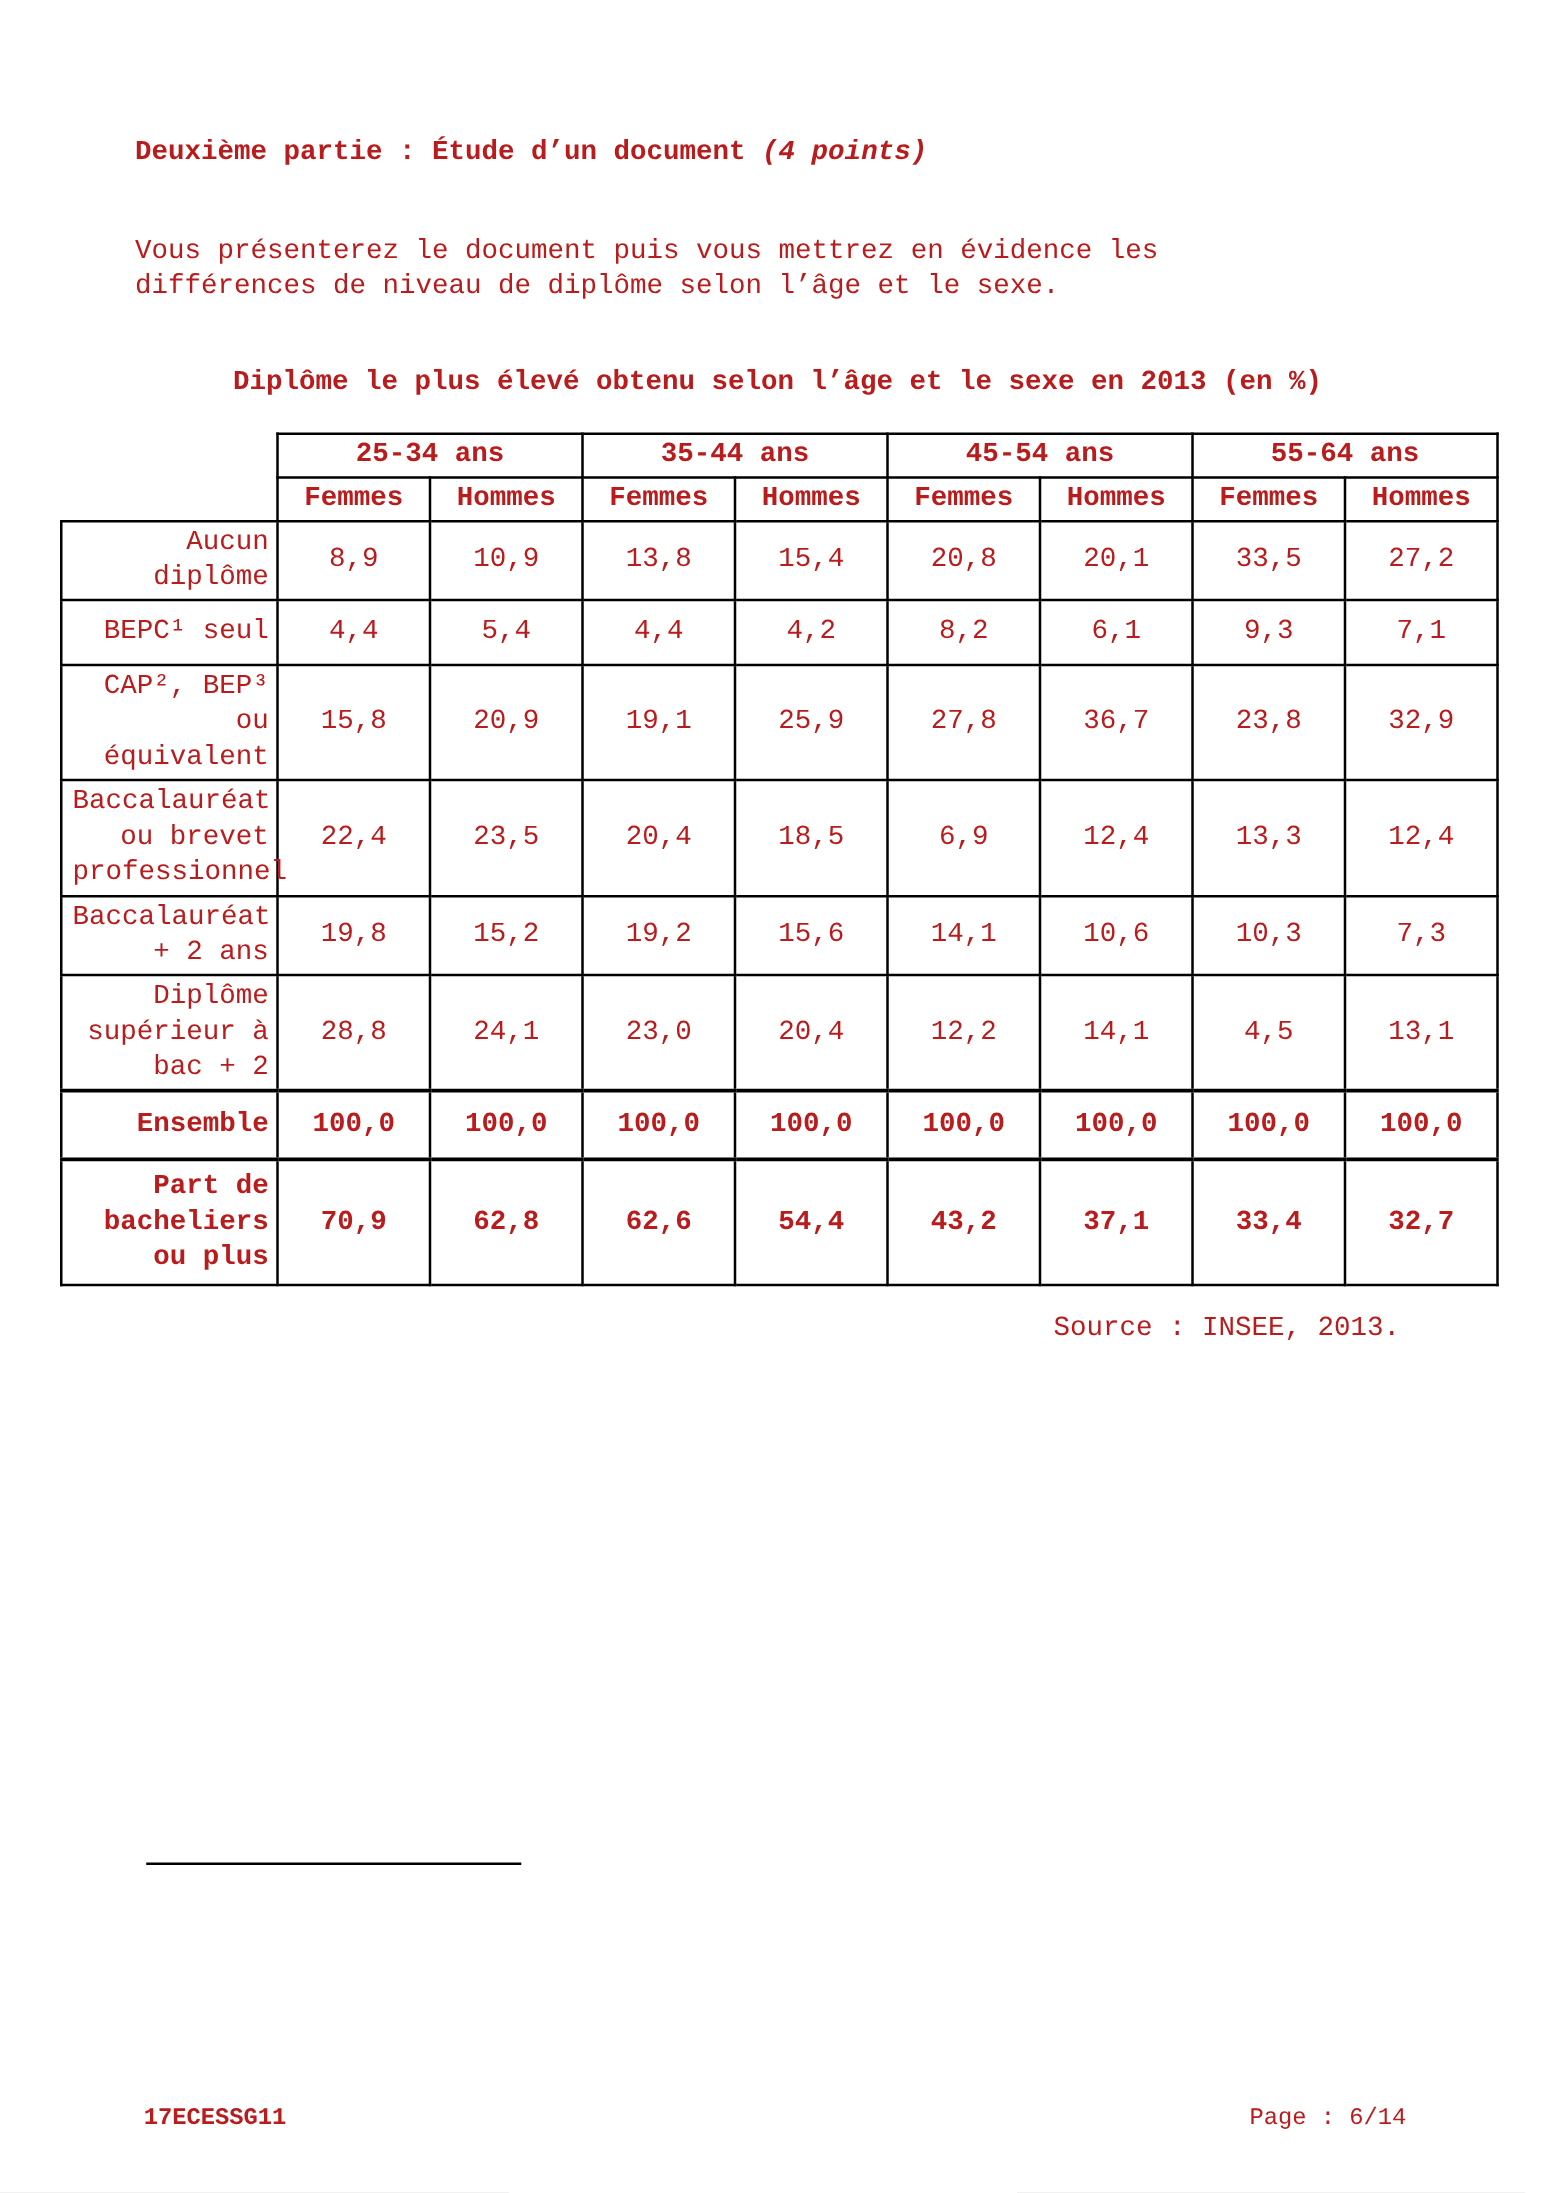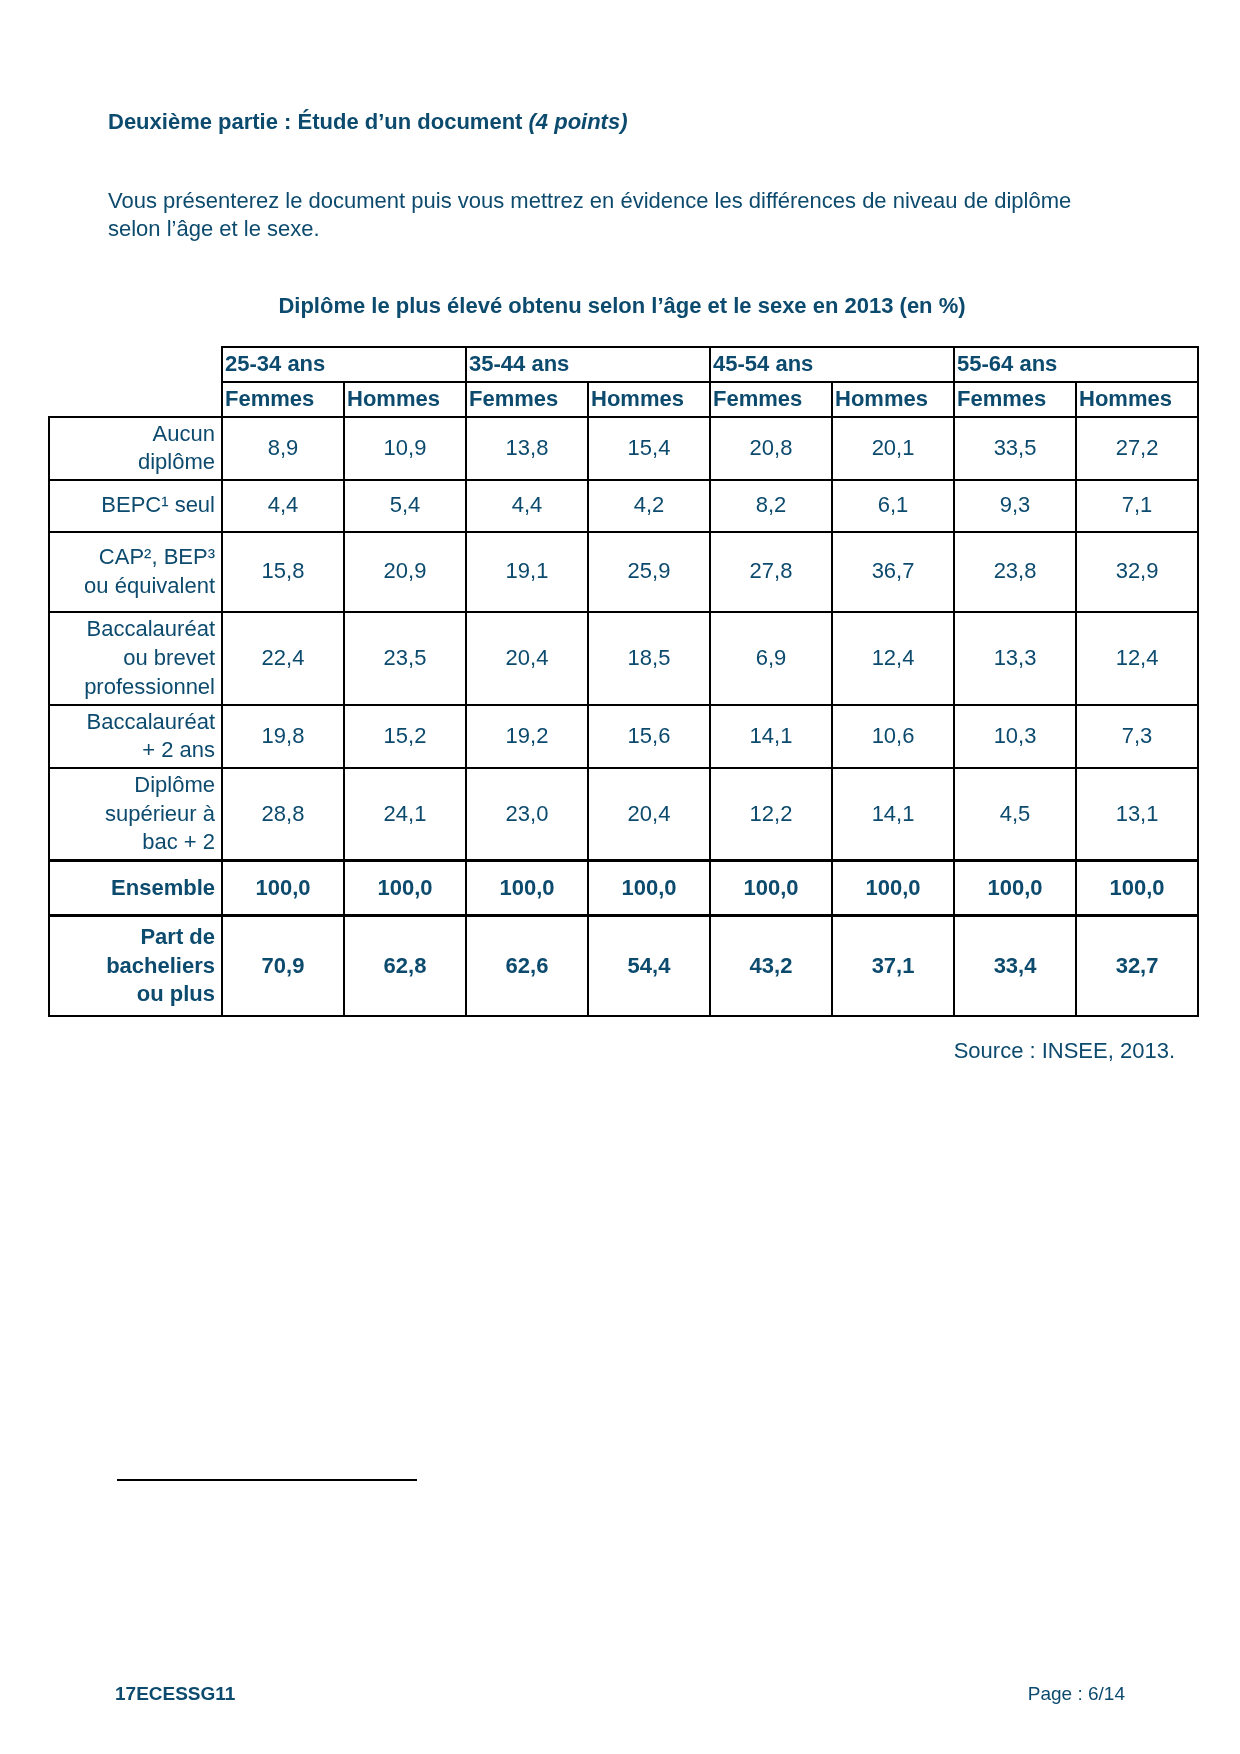--- a/index.html
+++ b/index.html
@@ -2,22 +2,22 @@
 <html lang="fr"><head>
 <meta charset="utf-8">
 <style>
   html, body { margin: 0; padding: 0; background: #e8e8e8; }
   .page {
     position: relative;
     width: 1240px;
     height: 1754px;
     margin: 0 auto;
     background: #ffffff;
-    color: #0c4a6e;
-    font-family: Liberation Sans, sans-serif;
+    color: #b91c1c;
+    font-family: Liberation Mono, monospace;
     font-size: 22px;
     line-height: 1.3;
     overflow: hidden;
   }
   .heading {
     margin: 0;
     padding: 108px 0 0 108px;
     font-size: 22px;
     font-weight: bold;
   }
@@ -42,21 +42,21 @@
   .doc-table col.data-col  { width: 122px; }
   .doc-table th, .doc-table td {
     border: 2px solid #000;
     font-size: 22px;
     font-weight: normal;
     padding: 2px 6px;
     vertical-align: middle;
     background: #fff;
   }
   .doc-table td.corner { border: none; }
-  .doc-table thead th { font-weight: bold; text-align: left; padding: 2px 2px; margin-top: 20px; }
+  .doc-table thead th { font-weight: bold; text-align: center; padding: 2px 2px; margin-top: 20px; }
   .doc-table thead tr.age-row    { height: 34px; }
   .doc-table thead tr.sex-row    { height: 31px; }
   .doc-table tbody th.row-label {
     text-align: right;
     white-space: pre-line;
     padding-left: 8px;
   }
   .doc-table tbody td.value-cell { text-align: center; }
   .doc-table tbody tr:nth-child(1) { height: 63px; }
   .doc-table tbody tr:nth-child(2) { height: 52px; }
@@ -66,21 +66,21 @@
   .doc-table tbody tr:nth-child(6) { height: 93px; }
   .doc-table tbody tr:nth-child(7) { height: 55px; }
   .doc-table tbody tr:nth-child(8) { height: 100px; }
   .doc-table tbody tr.bold-row th,
   .doc-table tbody tr.bold-row td { font-weight: bold; }
   .doc-table tbody tr:nth-child(7) th,
   .doc-table tbody tr:nth-child(7) td,
   .doc-table tbody tr:nth-child(8) th,
   .doc-table tbody tr:nth-child(8) td { border-top-width: 3px; }
   .source-note {
-    margin: 20px 65px 0 0;
+    margin: 20px 120px 0 0;
     text-align: right;
   }
   .champ-note {
     margin: 26px 0 0 115px;
   }
   .footnotes {
     margin: 413px 0 0 0;
   }
   .footnote-rule {
     margin-left: 117px;

